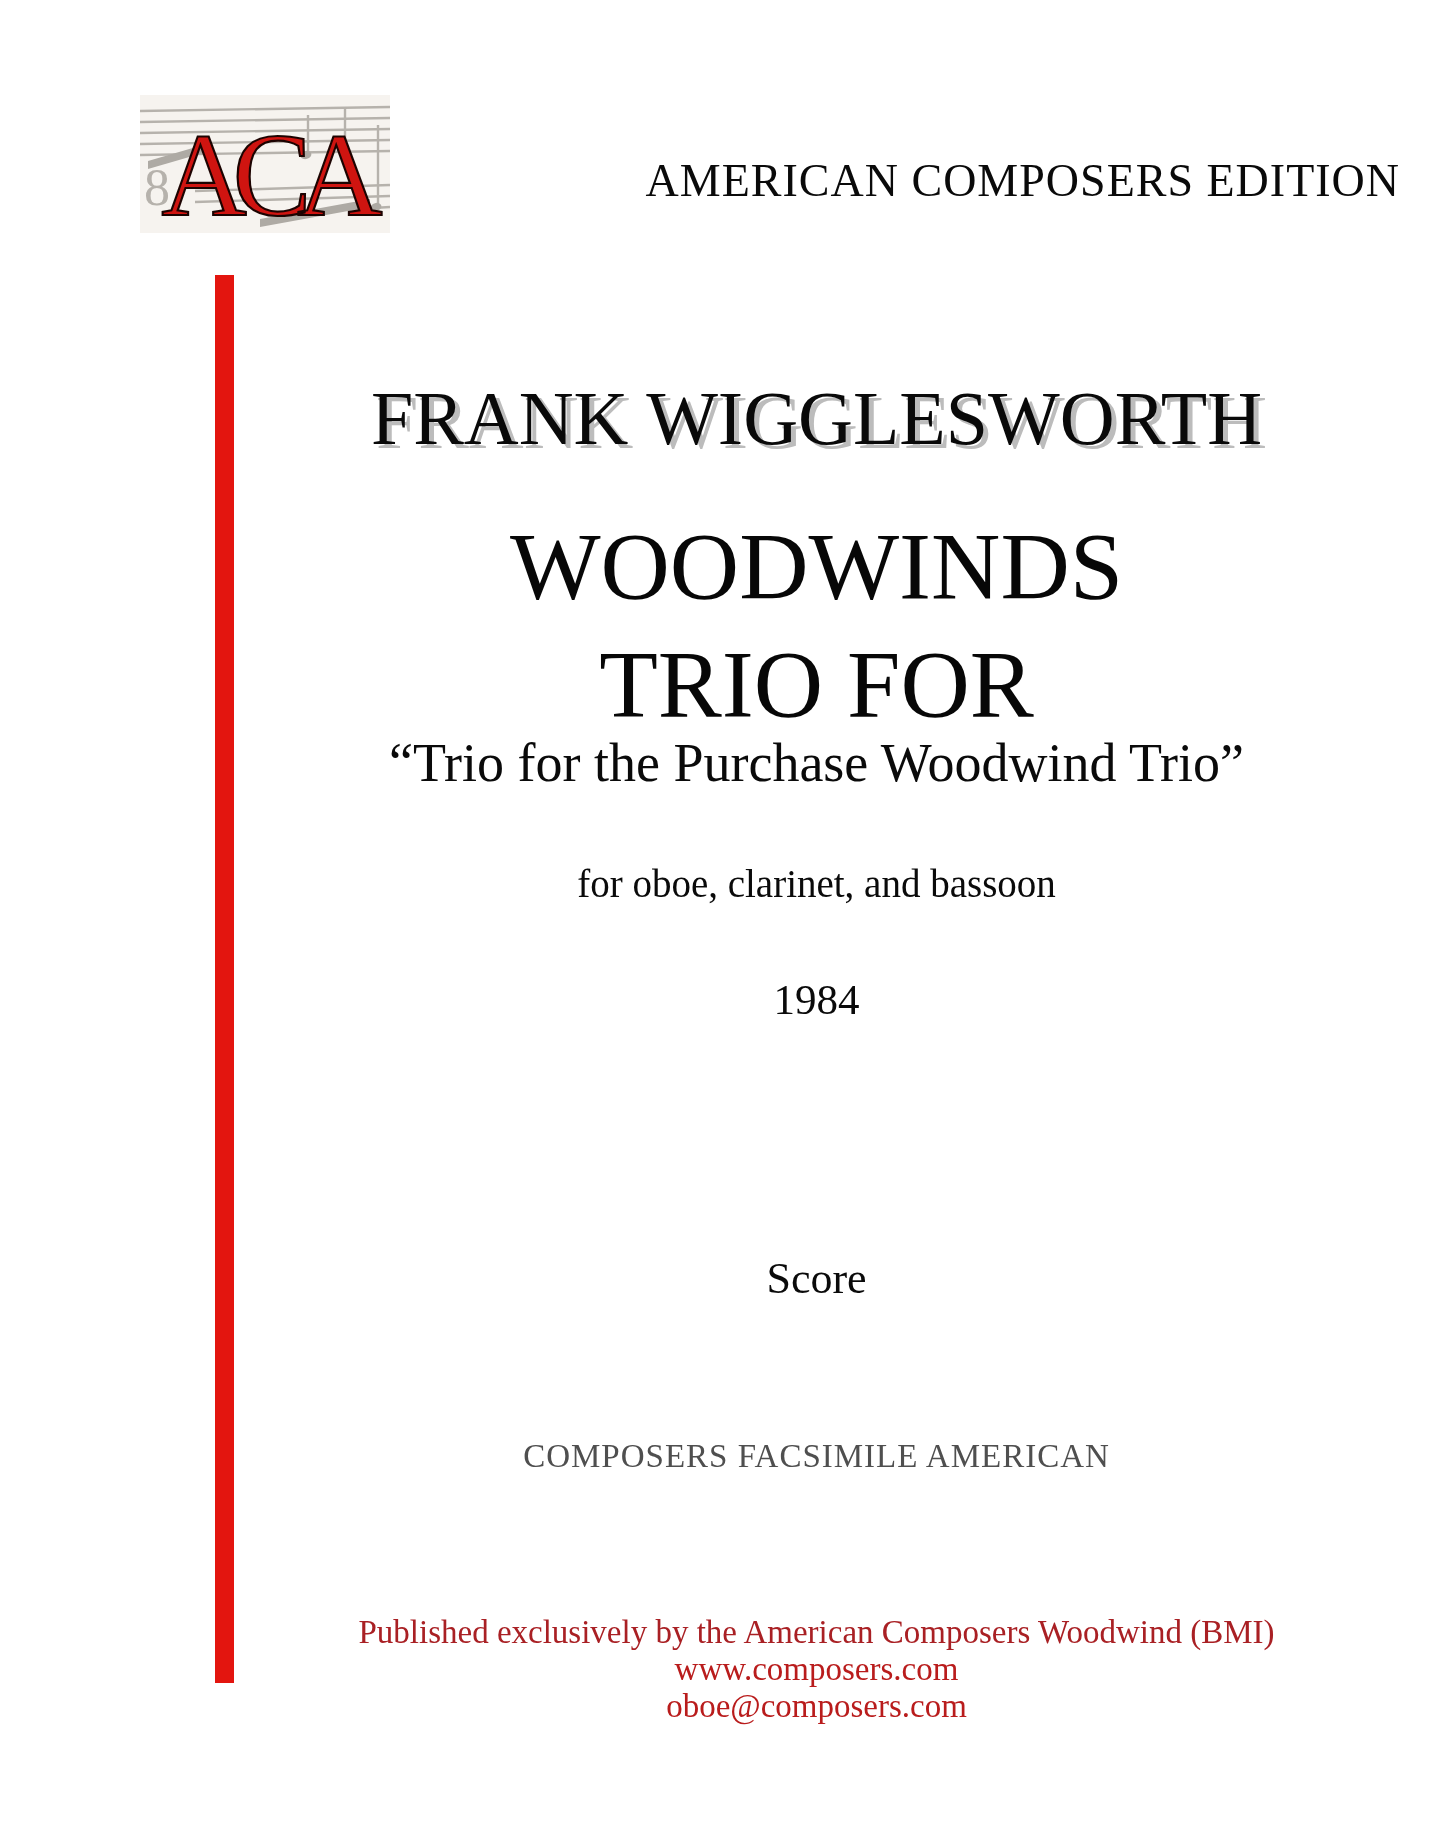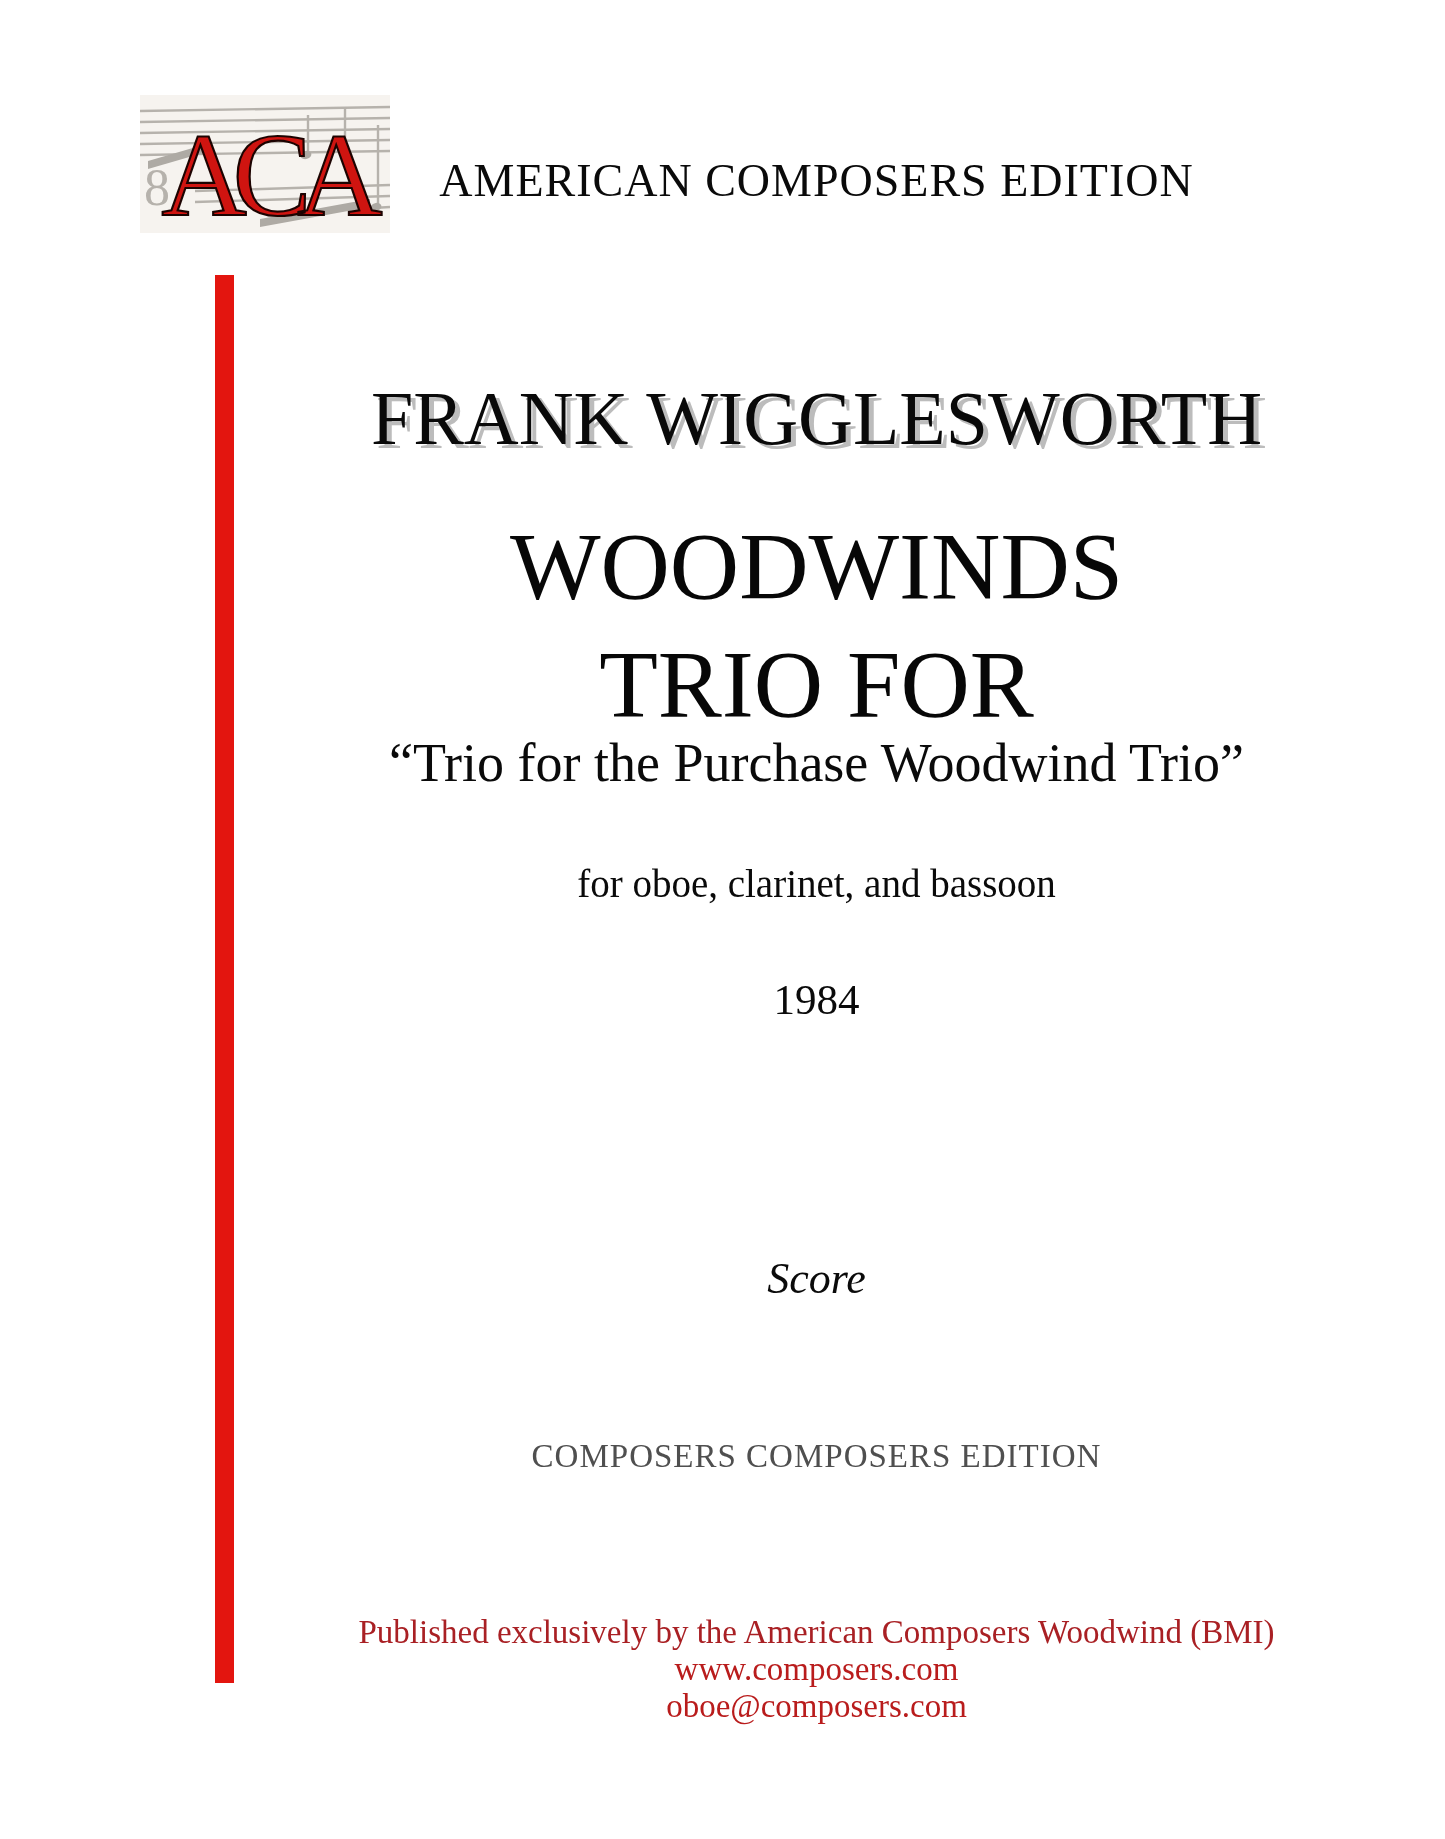--- a/index.html
+++ b/index.html
@@ -26,21 +26,21 @@
     height: 138px;
   }
   .logo svg { display: block; width: 100%; height: 100%; }
 
   
   .brand {
     position: absolute;
     left: 233px;
     top: 158px;
     width: 1167px;
-    text-align: center;
+    text-align: right;
     font-size: 46px;
     line-height: 1;
     letter-spacing: 1px;
     color: #0a0a0a;
     white-space: nowrap;
   }
 
   
   .redbar {
     position: absolute;
@@ -90,21 +90,20 @@
   .year {
     top: 978px;
     font-size: 43px;
     line-height: 1;
   }
 
   .score-label {
     top: 1257px;
     font-size: 44px;
     line-height: 1;
-    font-style: italic;
   }
 
   .edition {
     top: 1440px;
     font-size: 33px;
     line-height: 1;
     letter-spacing: 1px;
     color: #4f4f4f;
   }
 
@@ -165,21 +164,21 @@
   </div>
 
   <div class="col subtitle">“Trio for the Purchase Woodwind Trio”</div>
 
   <div class="col instrumentation">for oboe, clarinet, and bassoon</div>
 
   <div class="col year">1984</div>
 
   <div class="col score-label">Score</div>
 
-  <div class="col edition">COMPOSERS COMPOSERS EDITION</div>
+  <div class="col edition">COMPOSERS FACSIMILE AMERICAN</div>
 
   <div class="col footer">
     <div>Published exclusively by the American Composers Woodwind (BMI)</div>
     <a href="#">www.composers.com</a>
     <a href="#">oboe@composers.com</a>
   </div>
 
 </div>
 
 </body></html>

